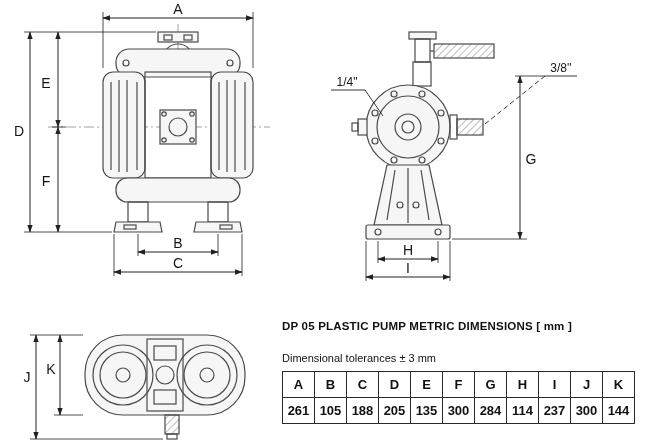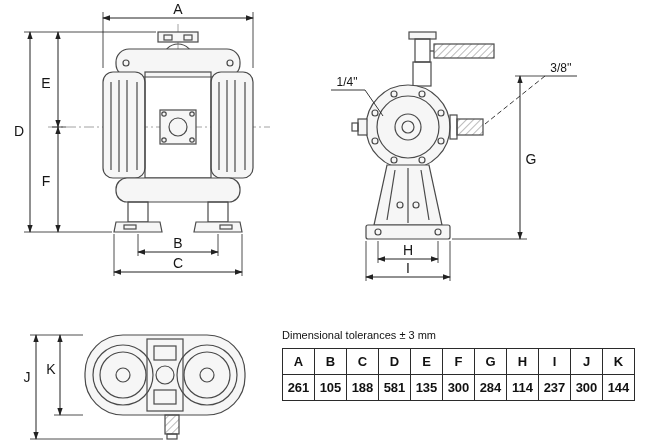--- a/index.html
+++ b/index.html
@@ -13,21 +13,21 @@
   .drawf{stroke:#4a4a4a;stroke-width:1.2;fill:#f6f6f6;}
   .dim{stroke:#222;stroke-width:1;fill:none;}
   .ext{stroke:#222;stroke-width:0.8;fill:none;}
   .cl{stroke:#8a8a8a;stroke-width:0.8;fill:none;stroke-dasharray:10 3 2 3;}
   .leader{stroke:#222;stroke-width:0.9;fill:none;}
   .leaderd{stroke:#222;stroke-width:0.9;fill:none;stroke-dasharray:5 3;}
   .lbl{font-family:"Liberation Sans",sans-serif;font-size:14px;fill:#151515;}
   .lbl-sm{font-family:"Liberation Sans",sans-serif;font-size:12px;fill:#151515;}
   .table-block{position:absolute;left:282px;top:320px;width:356px;}
   .tbl-title{font-size:11.5px;font-weight:bold;color:#111;letter-spacing:.2px;}
-  .tbl-sub{font-size:11px;color:#111;margin-top:9px;}
+  .tbl-sub{font-size:11px;color:#111;margin-top:20px;}
   table.dims{border-collapse:collapse;margin-top:7px;table-layout:fixed;width:353px;}
   table.dims th,table.dims td{
     border:1px solid #2b2b2b;text-align:center;height:25px;
     font-size:13px;color:#111;padding:0;
   }
   table.dims th{font-weight:bold;}
   table.dims td{font-weight:bold;}
 </style>
 </head>
 <body>
@@ -232,41 +232,42 @@
         <text class="lbl" x="7" y="66" text-anchor="middle">J</text>
 
         <line class="ext" x1="63" y1="99" x2="34" y2="99"></line>
         <line class="dim" x1="40" y1="19" x2="40" y2="99" marker-start="url(#arB)" marker-end="url(#arB)"></line>
         <text class="lbl" x="31" y="58" text-anchor="middle">K</text>
       </g>
     </svg>
   </div>
 
   <div class="table-block">
+    <div class="tbl-title">DP 05 PLASTIC PUMP METRIC DIMENSIONS [ mm ]</div>
     <div class="tbl-sub">Dimensional tolerances ± 3 mm</div>
     <table class="dims">
       <tbody>
           <tr>
         <th>A</th>
         <th>B</th>
         <th>C</th>
         <th>D</th>
         <th>E</th>
         <th>F</th>
         <th>G</th>
         <th>H</th>
         <th>I</th>
         <th>J</th>
         <th>K</th>
       </tr>
       <tr>
         <td>261</td>
         <td>105</td>
         <td>188</td>
-        <td>581</td>
+        <td>205</td>
         <td>135</td>
         <td>300</td>
         <td>284</td>
         <td>114</td>
         <td>237</td>
         <td>300</td>
         <td>144</td>
       </tr>
     </tbody>
       </table>

